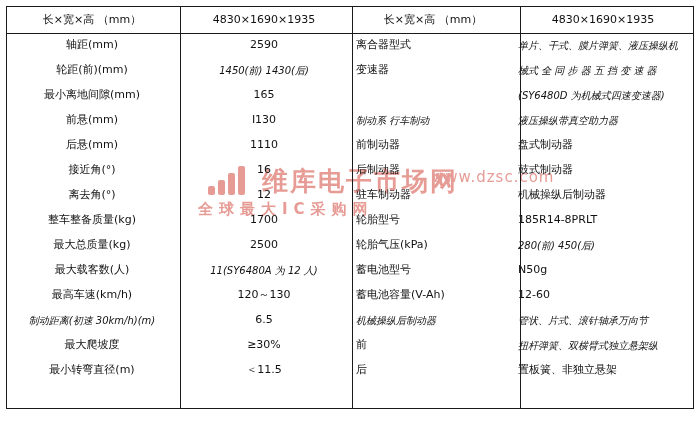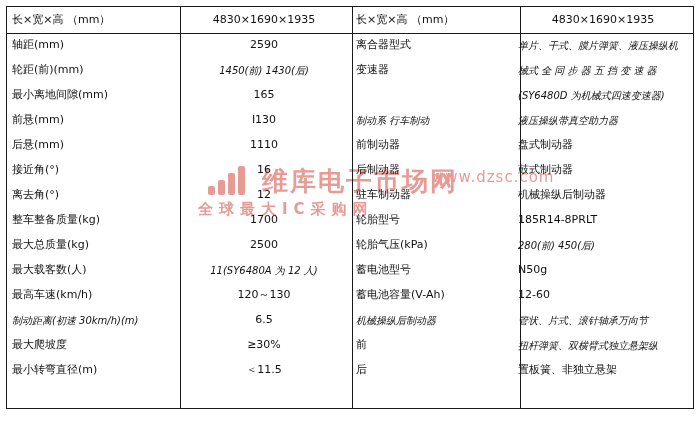--- a/index.html
+++ b/index.html
@@ -38,21 +38,21 @@
     white-space: nowrap;
     overflow: hidden;
   }
   
   col.c1 { width: 168px; }
   col.c2 { width: 176px; }
   col.c3 { width: 162px; }
   col.c4 { width: 178px; }
 
   td.lbl {
-    text-align: left;
+    text-align: center;
     padding-right: 8px;
   }
   td.val {
     text-align: center;
     margin-top: 32px;
   }
   td.val-left {
     text-align: left;
     padding-left: 6px;
   }

